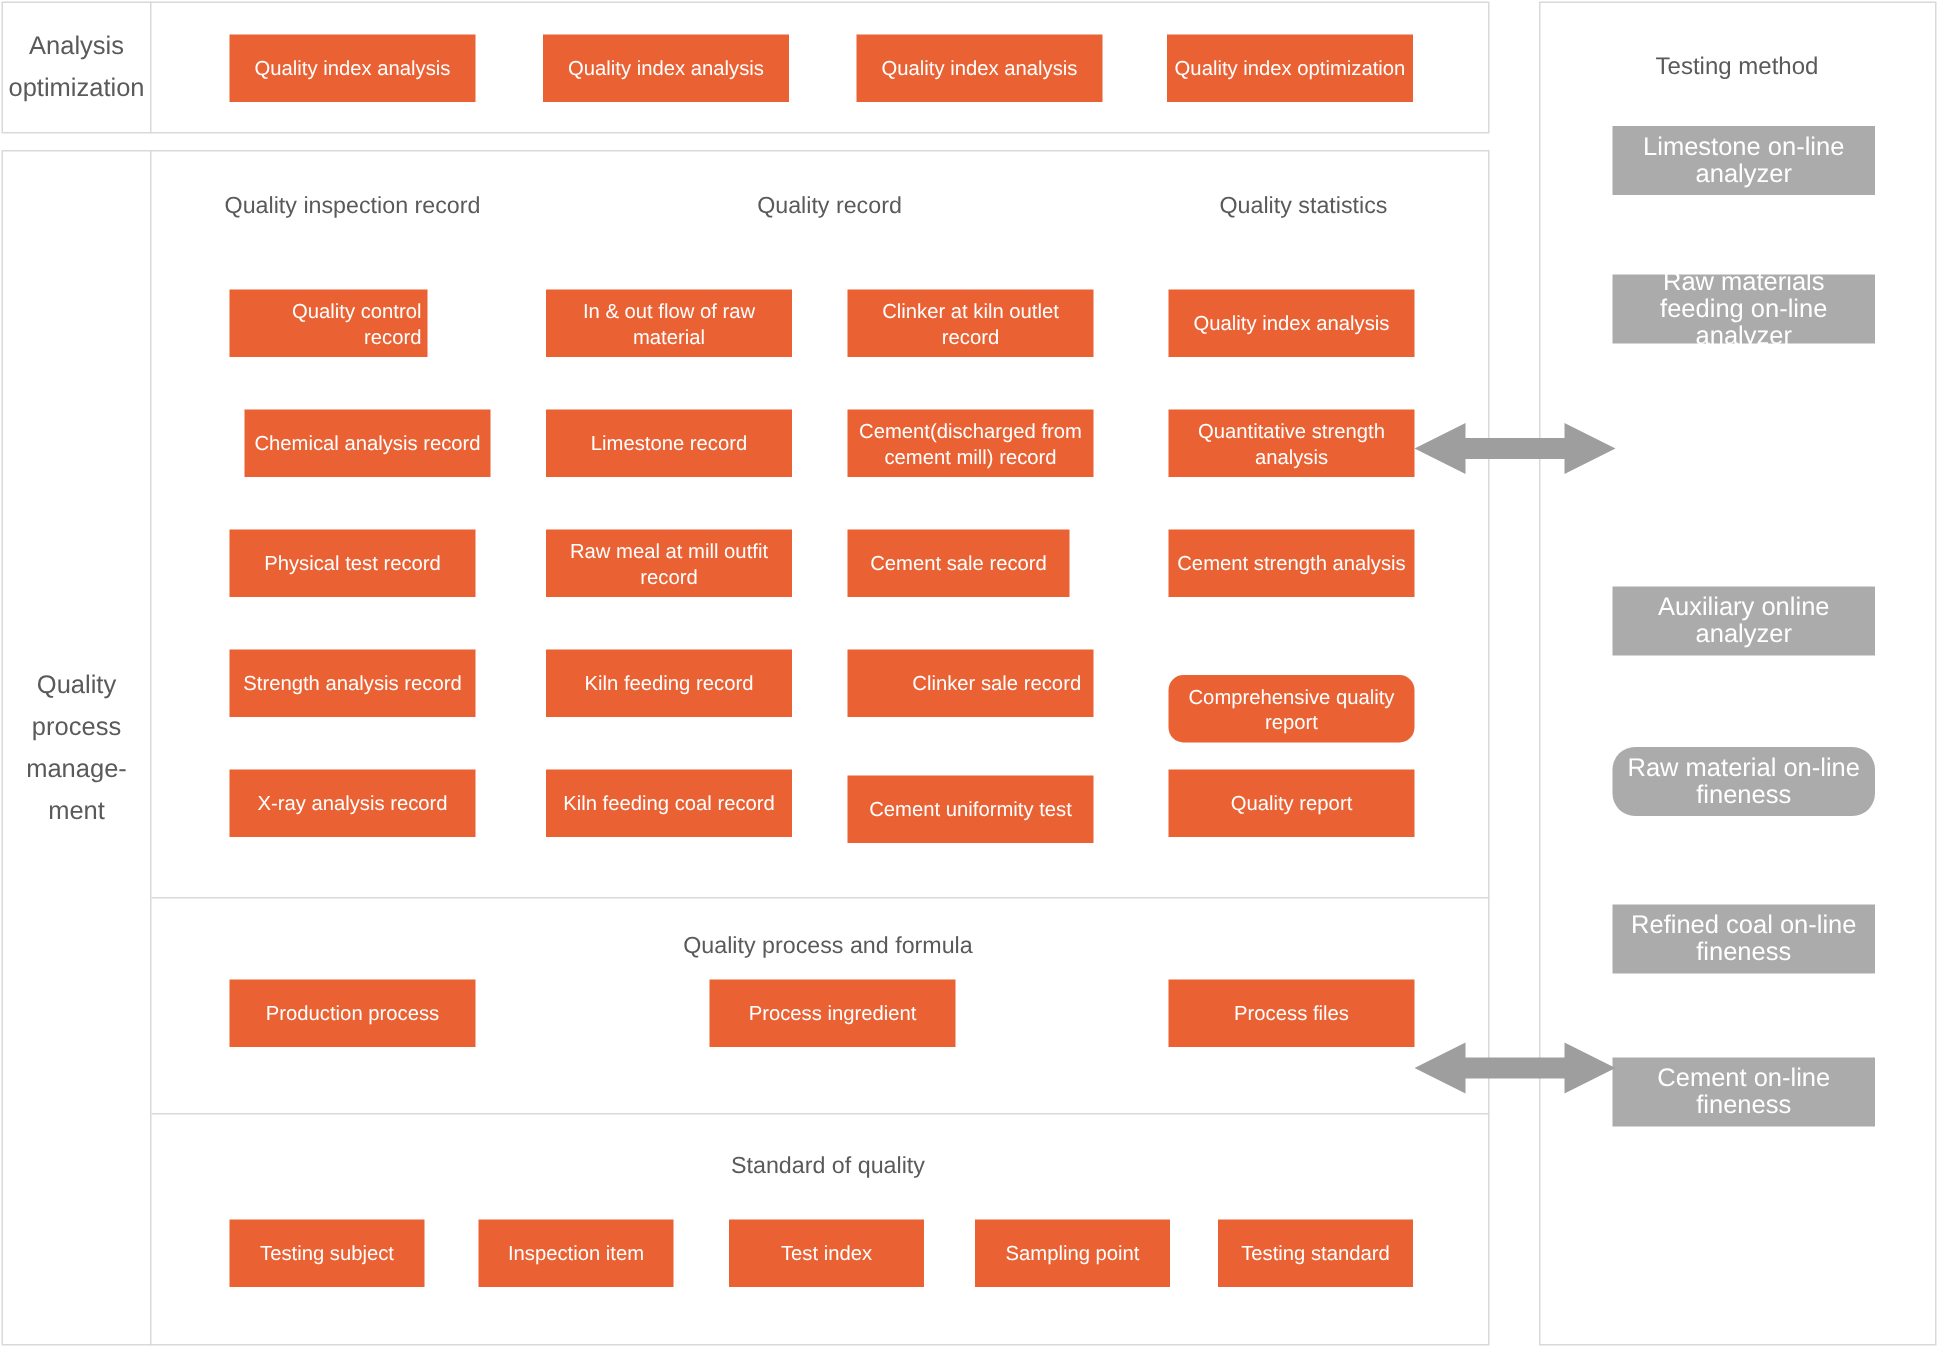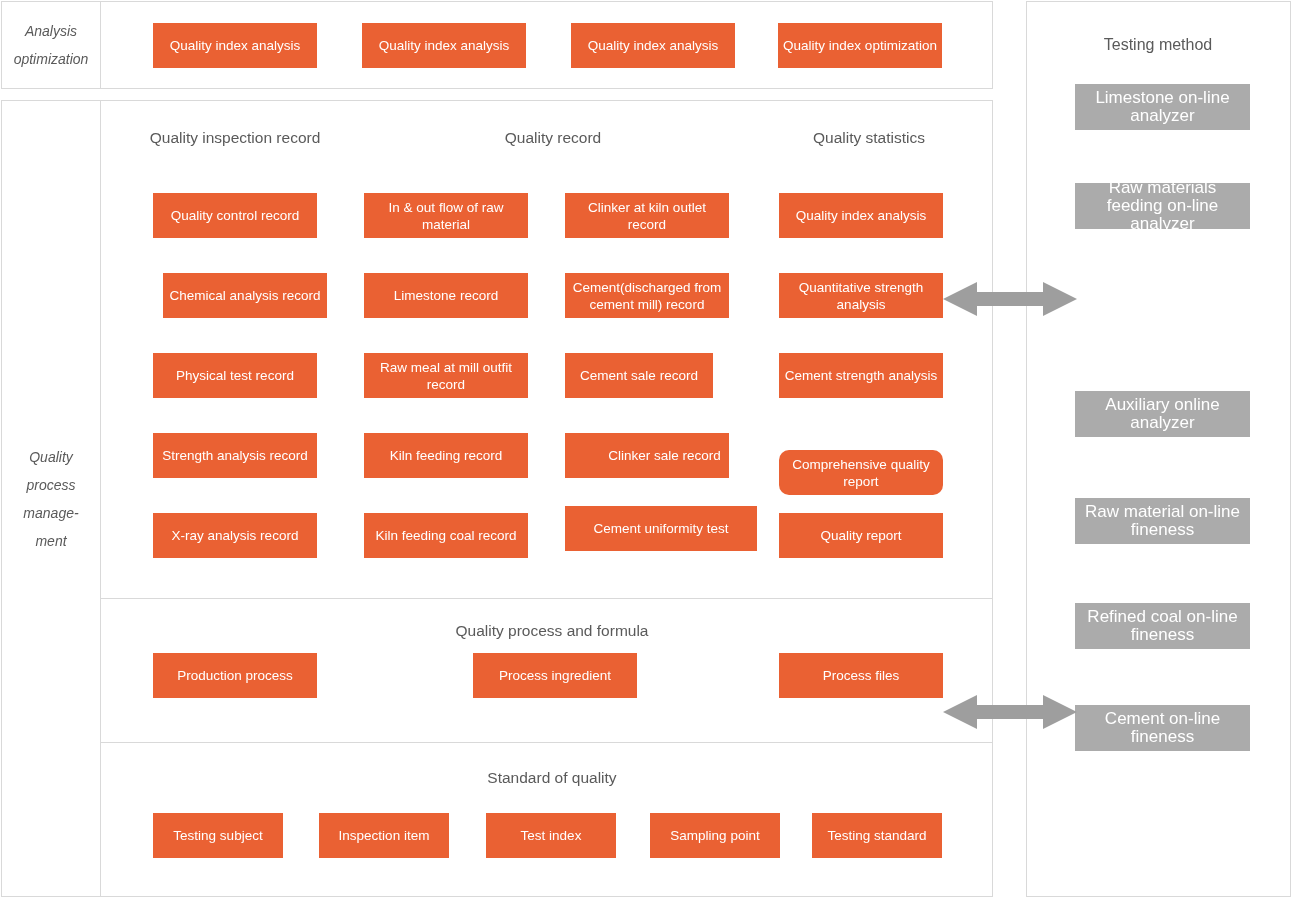--- a/index.html
+++ b/index.html
@@ -36,25 +36,24 @@
     position: absolute;
     height: 1px;
     background: #d9d9d9;
   }
   .side-label {
     position: absolute;
     display: flex;
     align-items: center;
     justify-content: center;
     text-align: center;
-    font-size: 14px;
+    font-size: 17px;
     line-height: 28px;
     color: #5a5a5a;
     box-sizing: border-box;
-    font-style: italic;
   }
   .group-title {
     position: absolute;
     text-align: center;
     font-size: 15.5px;
     color: #5a5a5a;
     white-space: nowrap;
     box-sizing: border-box;
   }
   .node {
@@ -116,21 +115,21 @@
 
   <div class="side-label" style="left:2px; top:101px; width:98px; height:795px; padding:0 6px;">Quality process manage-ment</div>
 
   <div class="hrule" style="left:101px; top:598px; width:892px;"></div>
   <div class="hrule" style="left:101px; top:742px; width:892px;"></div>
 
   <div class="group-title" style="left:135px; top:129px; width:200px;">Quality inspection record</div>
   <div class="group-title" style="left:453px; top:129px; width:200px;">Quality record</div>
   <div class="group-title" style="left:769px; top:129px; width:200px;">Quality statistics</div>
 
-  <div class="node orange" style="left:153px; top:193px; width:164px; height:45px;">
+  <div class="node orange" style="left:153px; top:193px; width:132px; height:45px;text-align:right;">
     <span>Quality control record</span>
   </div>
   <div class="node orange" style="left:153px; top:273px; width:164px; height:45px;margin-left:10px;">
     <span>Chemical analysis record</span>
   </div>
   <div class="node orange" style="left:153px; top:353px; width:164px; height:45px;">
     <span>Physical test record</span>
   </div>
   <div class="node orange" style="left:153px; top:433px; width:164px; height:45px;">
     <span>Strength analysis record</span>
@@ -160,21 +159,21 @@
   </div>
   <div class="node orange" style="left:565px; top:273px; width:164px; height:45px;">
     <span>Cement(discharged from cement mill) record</span>
   </div>
   <div class="node orange" style="left:565px; top:353px; width:148px; height:45px;">
     <span>Cement sale record</span>
   </div>
   <div class="node orange" style="left:565px; top:433px; width:164px; height:45px;padding-left:39px;">
     <span>Clinker sale record</span>
   </div>
-  <div class="node orange" style="left:565px; top:506px; width:192px; height:45px;justify-content:flex-end;">
+  <div class="node orange" style="left:565px; top:517px; width:164px; height:45px;justify-content:flex-end;">
     <span>Cement uniformity test</span>
   </div>
 
   <div class="node orange" style="left:779px; top:193px; width:164px; height:45px;">
     <span>Quality index analysis</span>
   </div>
   <div class="node orange" style="left:779px; top:273px; width:164px; height:45px;">
     <span>Quantitative strength analysis</span>
   </div>
   <div class="node orange" style="left:779px; top:353px; width:164px; height:45px;">
@@ -223,21 +222,21 @@
 
   <div class="node gray" style="left:1075px; top:84px; width:175px; height:46px;">
     <span>Limestone  on-line analyzer</span>
   </div>
   <div class="node gray" style="left:1075px; top:183px; width:175px; height:46px;">
     <span>Raw materials feeding on-line analyzer</span>
   </div>
   <div class="node gray" style="left:1075px; top:391px; width:175px; height:46px;">
     <span>Auxiliary online analyzer</span>
   </div>
-  <div class="node gray" style="left:1075px; top:498px; width:175px; height:46px;">
+  <div class="node gray" style="left:1075px; top:498px; width:175px; height:46px;border-radius:15px;">
     <span>Raw material on-line fineness</span>
   </div>
   <div class="node gray" style="left:1075px; top:603px; width:175px; height:46px;">
     <span>Refined coal on-line fineness</span>
   </div>
   <div class="node gray" style="left:1075px; top:705px; width:175px; height:46px;">
     <span>Cement on-line fineness</span>
   </div>
 
   <div class="arrow" style="left:943px; top:280px; width:134px; height:38px;">

